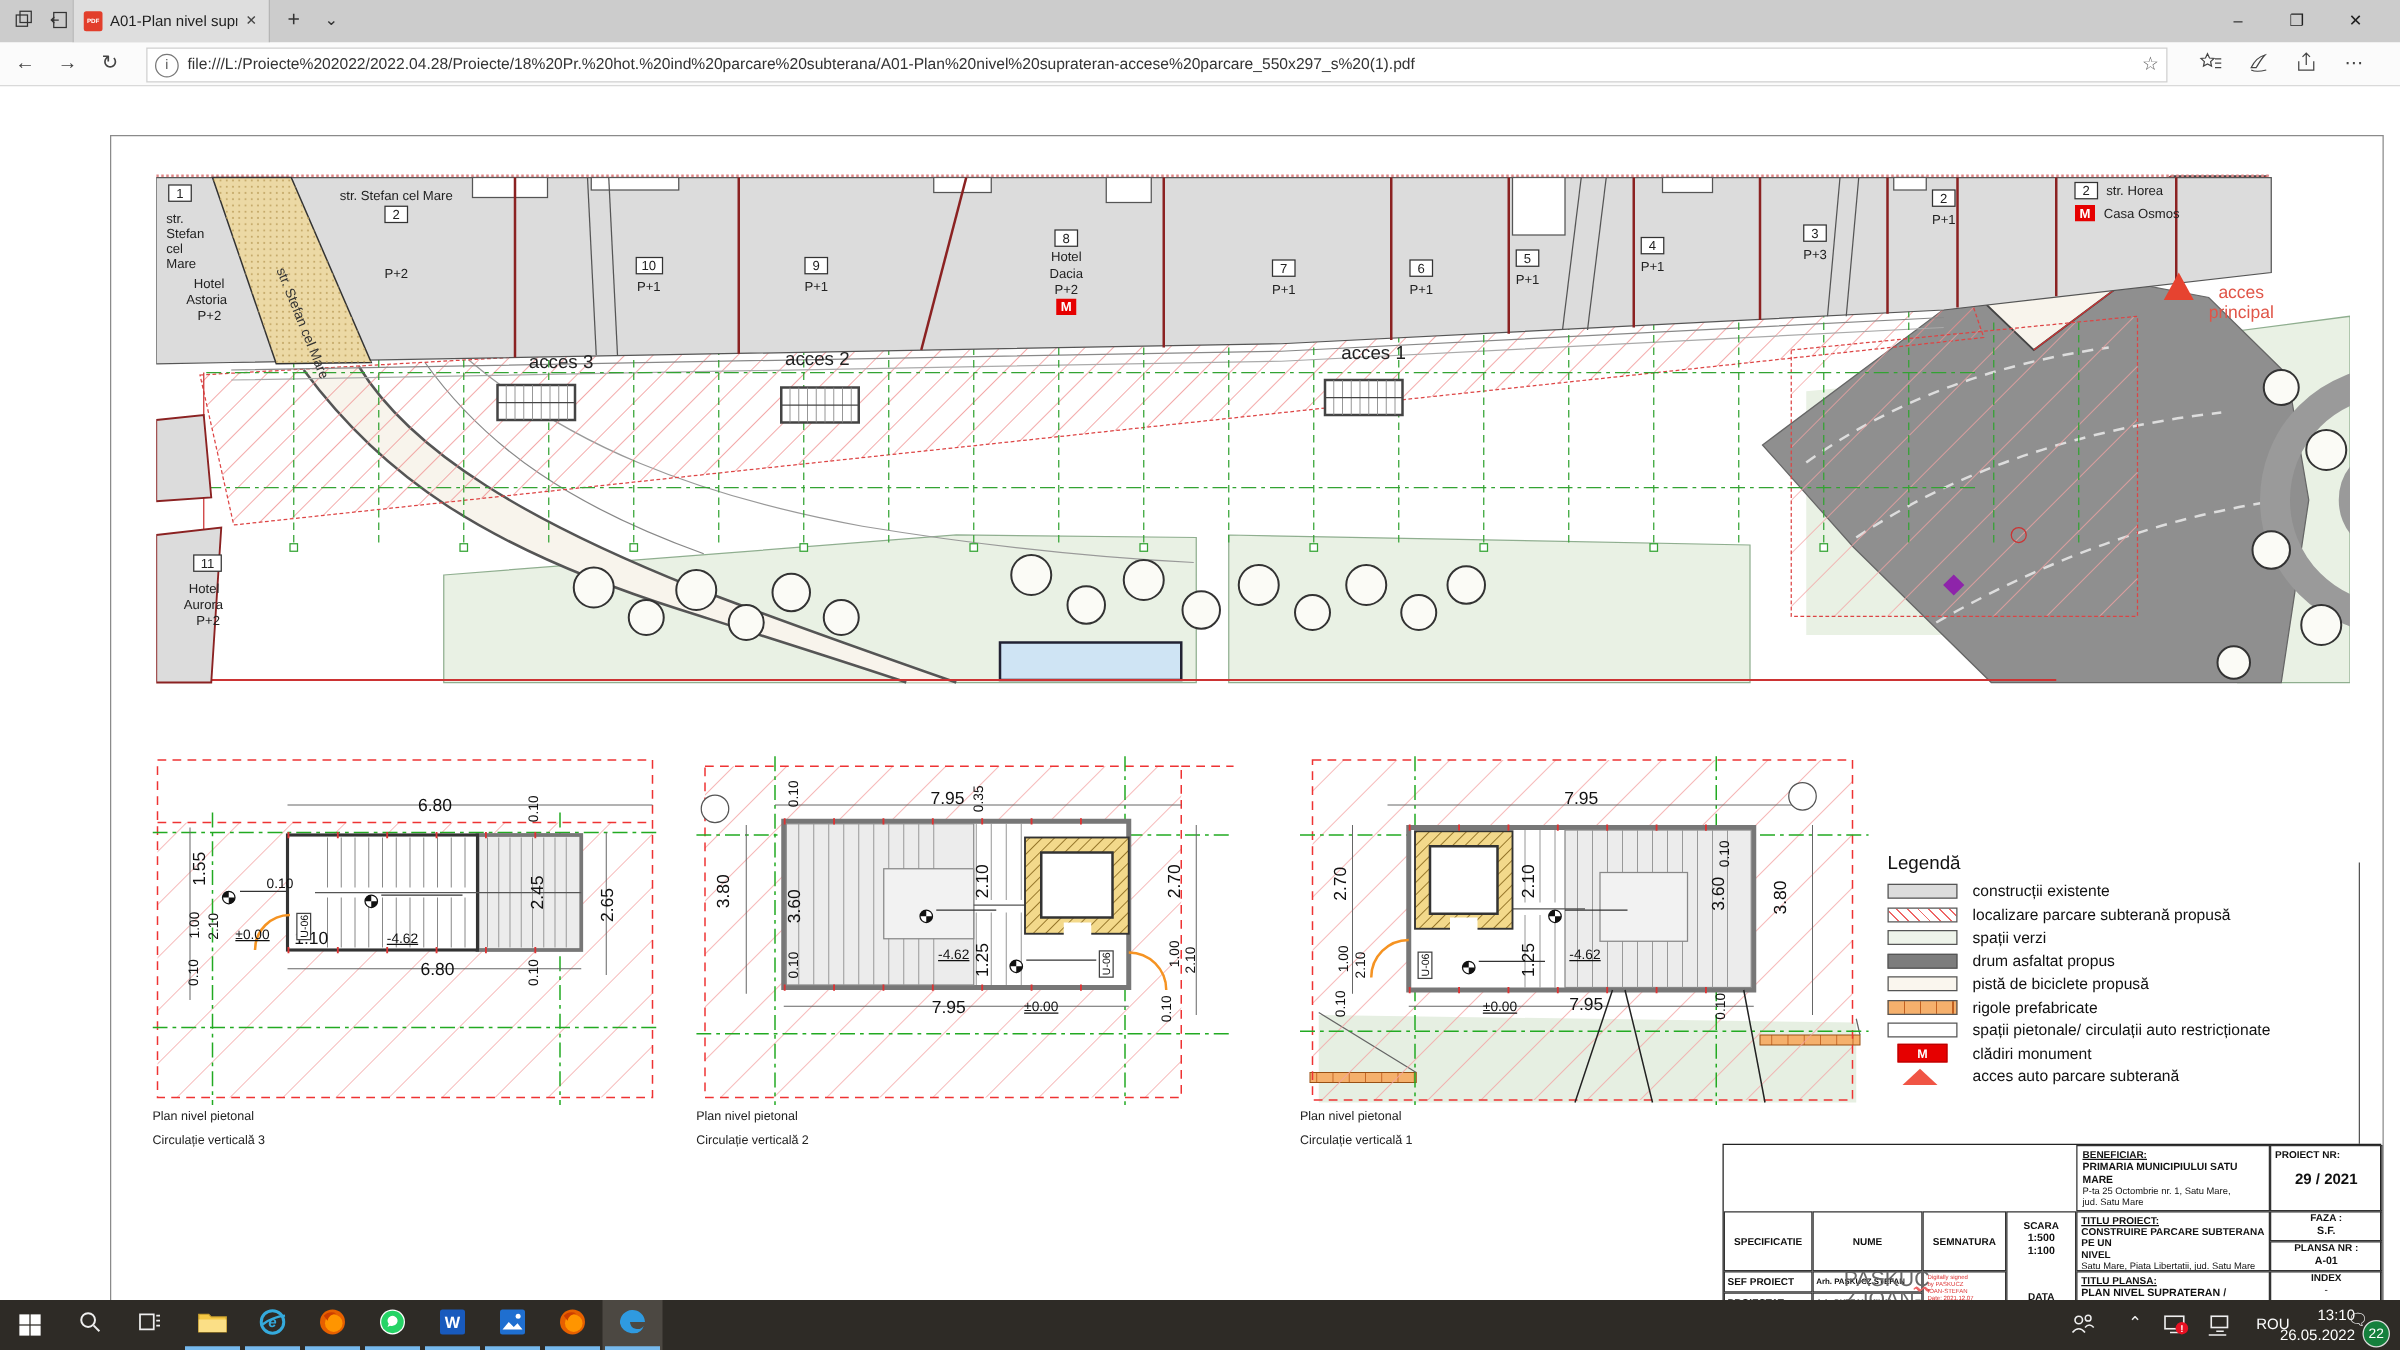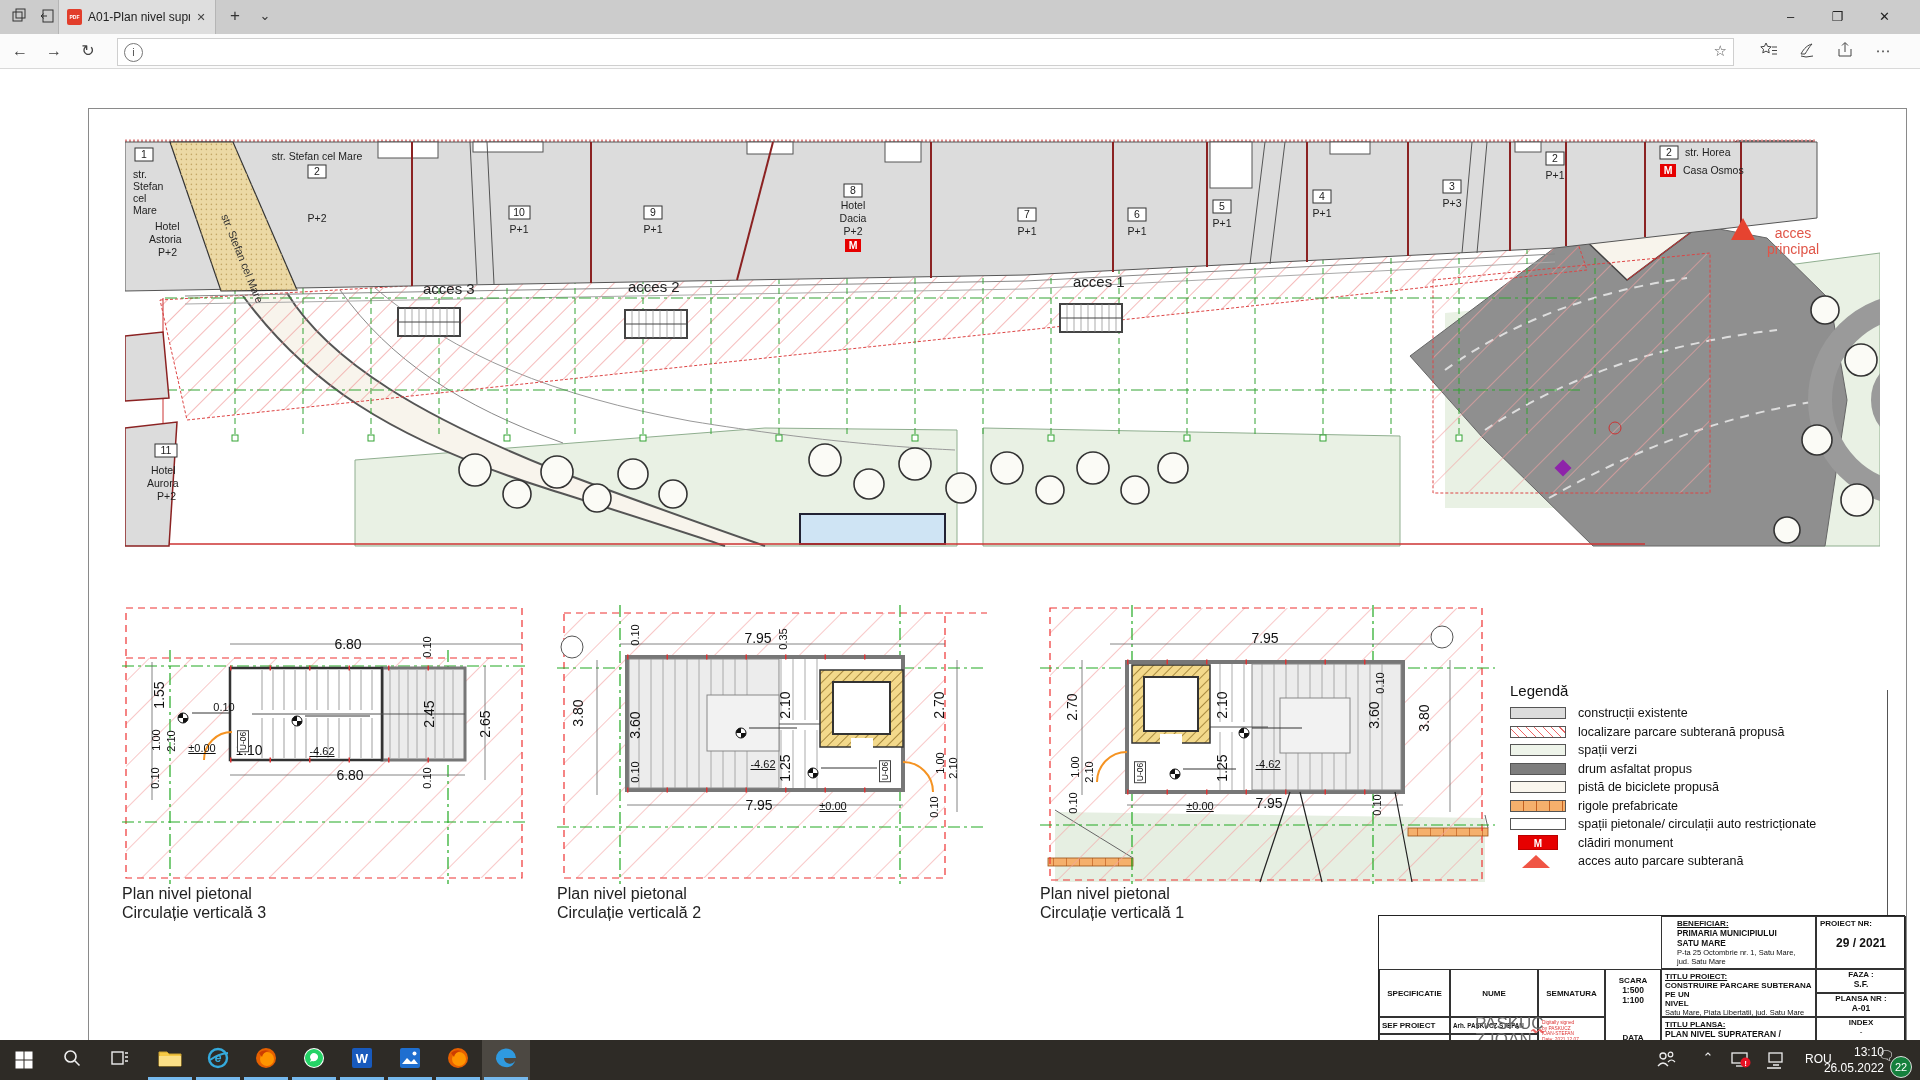--- a/index.html
+++ b/index.html
@@ -30,21 +30,21 @@
   .sheetframe{position:absolute;left:88px;top:108px;width:1817px;height:940px;border:1px solid #8a8a8a;background:#fff;}
   .innerline{position:absolute;left:1887px;top:690px;width:1px;height:350px;background:#555;}
 
   
   .plancard{position:absolute;}
   .dim{position:absolute;font-size:11px;color:#111;transform:translate(-50%,-50%);white-space:nowrap;}
   .dim.rot{transform:translate(-50%,-50%) rotate(-90deg);}
   .dim.big{font-size:14px;}
   .dim.lvl{text-decoration:underline;margin-top:41px;}
   .dim.door{font-size:8.5px;border:1px solid #444;background:#fff;padding:0 1px;}
-  .ptitle{position:absolute;font-size:16px;color:#222;line-height:19px;white-space:nowrap;}
+  .ptitle{position:absolute;font-size:10px;color:#222;line-height:19px;white-space:nowrap;}
 
   
   .legend{position:absolute;left:1510px;top:682px;width:400px;}
   .legend-title{font-size:15px;color:#111;margin-bottom:5px;}
   .lrow{display:flex;align-items:center;height:18.5px;}
   .lsw{width:56px;height:12px;border:1px solid #555;margin-right:12px;flex:none;box-sizing:border-box;}
   .lsw.s0{background:#dcdcdc;}
   .lsw.s1{background:repeating-linear-gradient(45deg,#fff,#fff 5px,#e66 5px,#e66 6px);}
   .lsw.s2{background:#eef4ea;}
   .lsw.s3{background:#7d7d7d;}
@@ -114,20 +114,21 @@
     <div class="winbtn" style="left:1862px;">✕</div>
   </div>
 
   <div class="toolbar">
     <div class="nav-ico" style="left:8px;">←</div>
     <div class="nav-ico" style="left:42px;">→</div>
     <div class="nav-ico" style="left:76px;">↻</div>
     <div class="nav-ico" style="left:110px;">⌂</div>
     <div class="urlbox">
       <div class="url-info">i</div>
+      <div class="url-text">file:///L:/Proiecte%202022/2022.04.28/Proiecte/18%20Pr.%20hot.%20ind%20parcare%20subterana/A01-Plan%20nivel%20suprateran-accese%20parcare_550x297_s%20(1).pdf</div>
       <div class="url-star">☆</div>
     </div>
     <div class="tool-right" style="left:1755px;">
       <svg width="20" height="20" viewBox="0 0 20 20">
           <path d="M7 3 l1.6 3.4 3.6.4 -2.7 2.5 .7 3.6 -3.2-1.8 -3.2 1.8 .7-3.6 -2.7-2.5 3.6-.4z" fill="none" stroke="#444"></path>
           <path d="M13 7 h5 M13 10.5 h5 M13 14 h5" stroke="#444"></path>
         </svg>
     </div>
     <div class="tool-right" style="left:1793px;">
       <svg width="20" height="20" viewBox="0 0 20 20">
@@ -639,21 +640,21 @@
         <div class="llabel">clădiri monument</div>
       </div>
     <div class="lrow">
         <div class="lsw tri"></div>
         <div class="llabel">acces auto parcare subterană</div>
       </div>
   </div>
 
   <div class="tblock">
 
-    <div class="tc" style="left:282px;top:0;width:155px;height:53px;padding:2px 15px;">
+    <div class="tc" style="left:282px;top:0;width:155px;height:53px;padding:2px 4px;">
       <div class="lab">BENEFICIAR:</div>
       <div style="font-weight:bold;font-size:8.3px;">PRIMARIA MUNICIPIULUI SATU MARE</div>
       <div style="font-size:7.5px;">P-ta 25 Octombrie nr. 1, Satu Mare,</div>
       <div style="font-size:7.5px;">jud. Satu Mare</div>
     </div>
     <div class="tc" style="left:437px;top:0;width:90px;height:53px;padding:2px 3px;text-align:center;">
       <div style="font-weight:bold;text-align:left;">PROIECT NR:</div>
       <div style="font-weight:bold;font-size:12px;margin-top:8px;">29 / 2021</div>
     </div>
 

